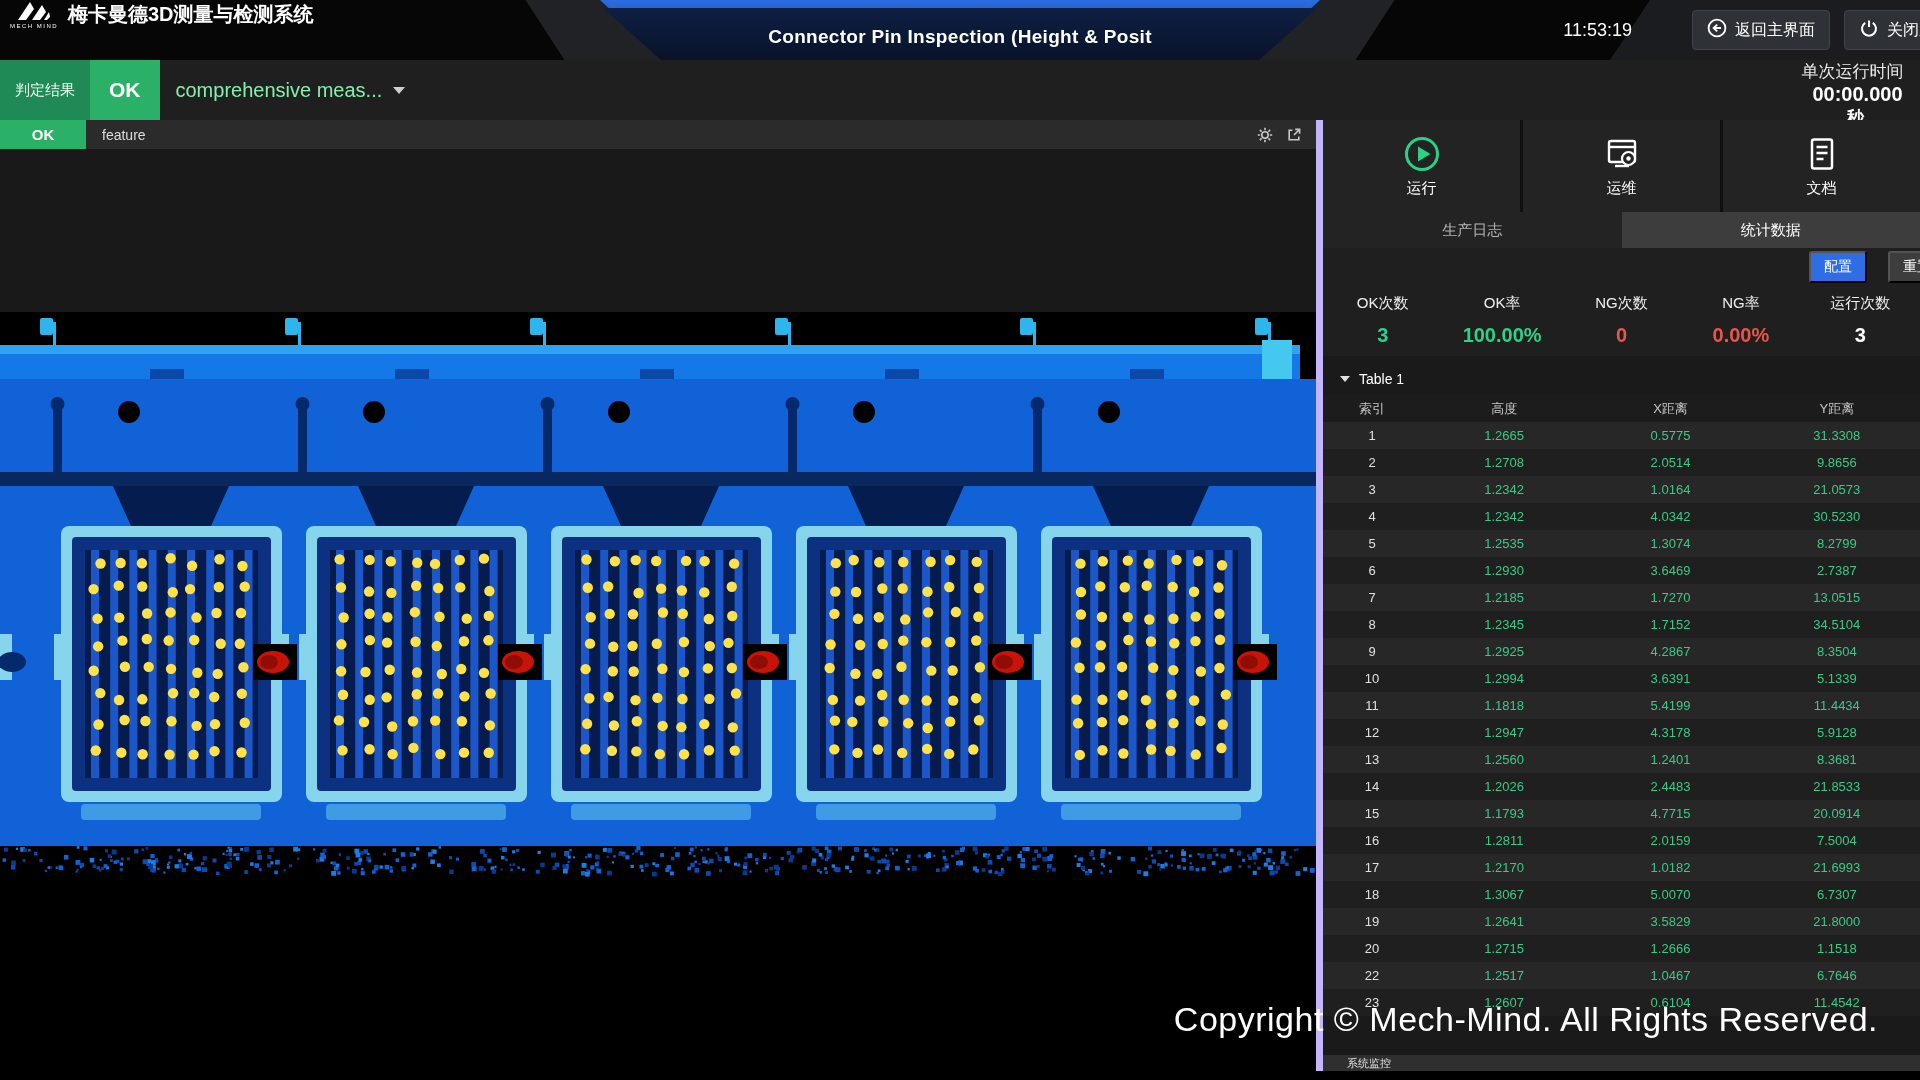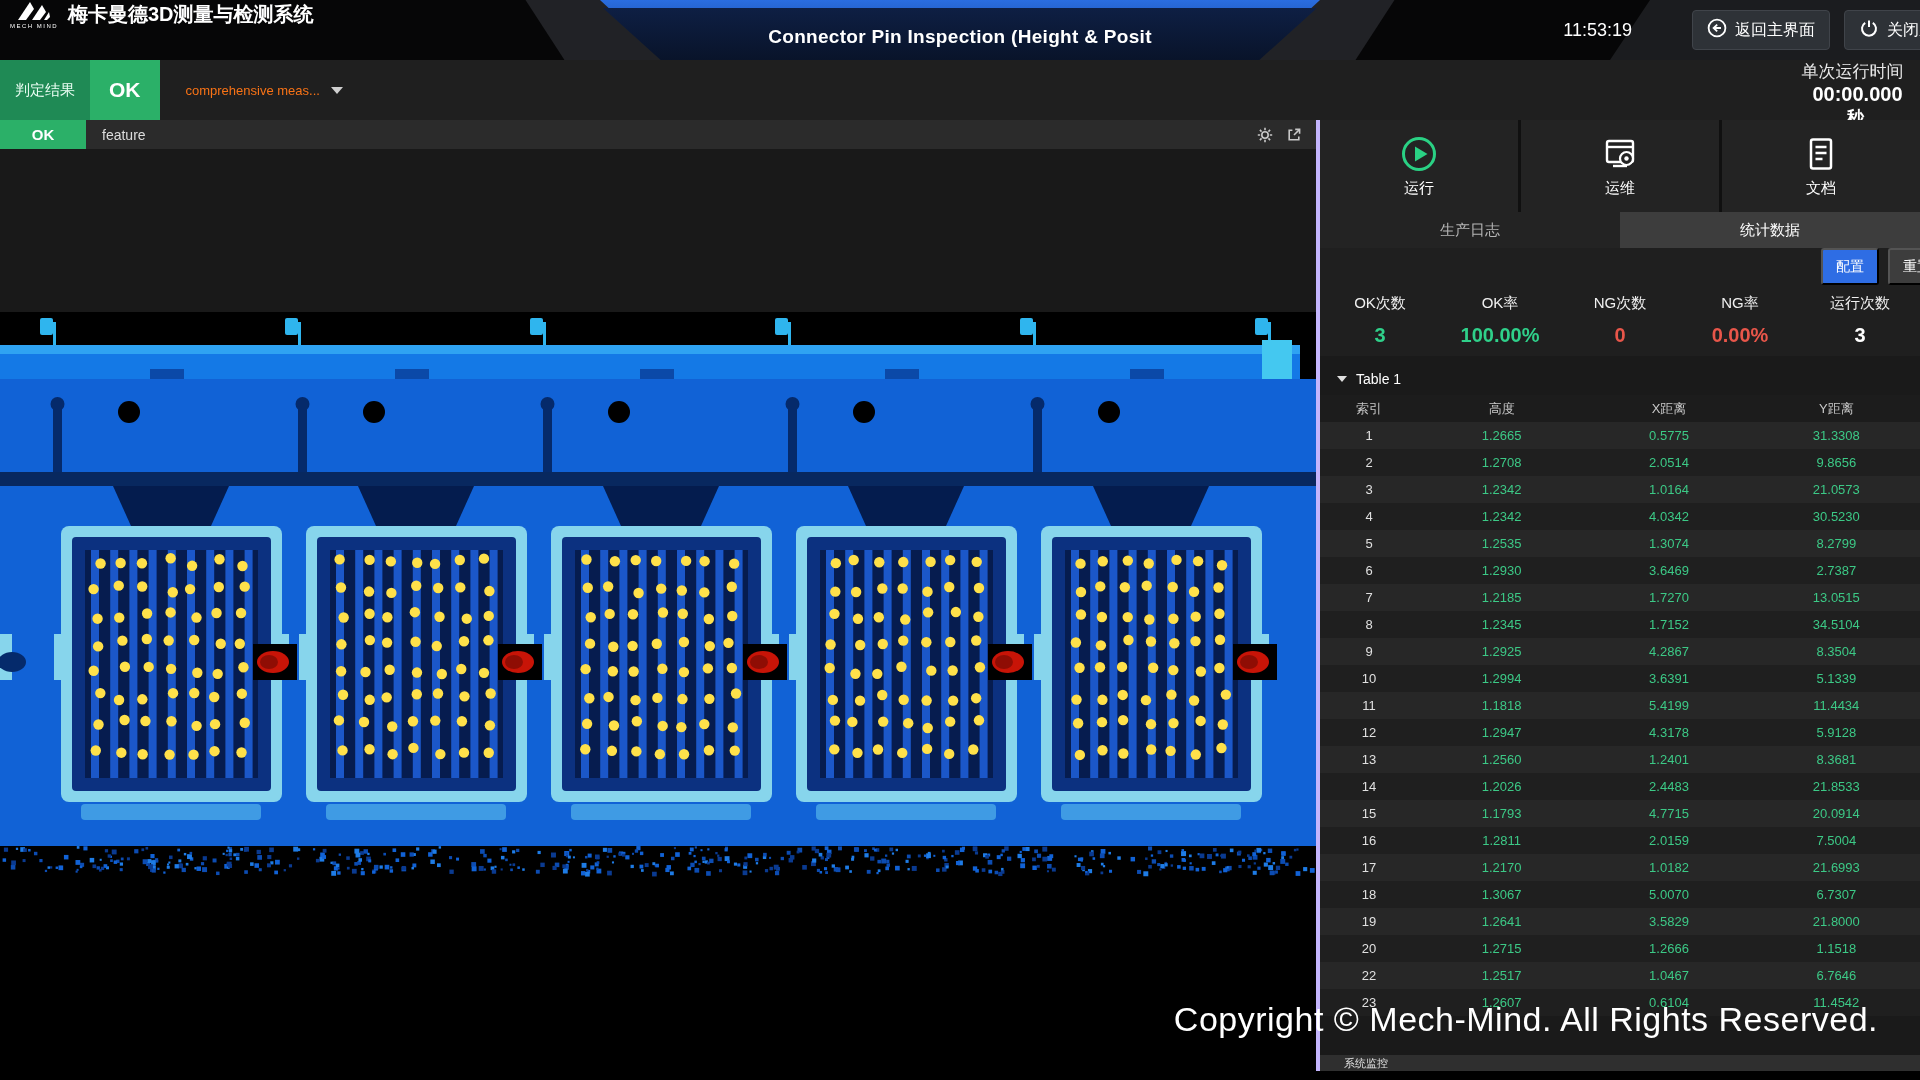--- a/index.html
+++ b/index.html
@@ -27,21 +27,21 @@
   .tb-time { font-size:18px; color:#fff; margin-right:46px; }
   .tb-btn { display:flex; align-items:center; gap:8px; background:#2e3237; border:1px solid #40444a;
     border-radius:4px; padding:7px 14px; font-size:16px; color:#fff; white-space:nowrap; cursor:pointer; }
   .tb-btn.close { margin-right:-46px; }
 
   
   .subbar { height:60px; background:#1f1f1f; display:flex; align-items:stretch; overflow:hidden; position:relative; z-index:5; }
   .result-badge { display:flex; }
   .rb-label { background:#1f8a55; display:flex; align-items:center; padding:0 15px; font-size:15px; color:#ecfff5; }
   .rb-value { background:#2bb068; display:flex; align-items:center; padding:0 19px; font-size:21px; font-weight:bold; color:#fff; }
-  .profile { display:flex; align-items:center; gap:11px; margin-left:26px; font-size:13px; color:#f97316; cursor:pointer; }
+  .profile { display:flex; align-items:center; gap:11px; margin-left:16px; font-size:20px; color:#86efac; cursor:pointer; }
   .caret-down { width:0; height:0; border-left:6px solid transparent; border-right:6px solid transparent; border-top:7px solid #cfcfcf; }
   .sb-right { margin-left:auto; display:flex; align-items:center;flex-direction:column; }
   .runtime-label { font-size:17px; color:#e8e8e8; }
   .runtime-value { font-size:20px; font-weight:bold; color:#fff; margin-left:10px; }
   .runtime-unit { font-size:17px; font-weight:bold; color:#fff; margin-left:6px; }
   .wait-status { display:flex; align-items:center; gap:7px; margin-left:38px; color:#f09a2e; font-size:17px; white-space:nowrap; }
 
   
   .main { display:flex; height:951px; }
   .viewer { width:1316px; display:flex; flex-direction:column; background:#191919; }
@@ -49,32 +49,32 @@
   .ok-chip { width:86px; background:#2bb068; color:#fff; font-weight:bold; font-size:15px;
     display:flex; align-items:center; justify-content:center; }
   .feature-tab { padding:8px 16px; display:flex; align-items:center; font-size:14px; color:#ddd; cursor:pointer; }
   .vt-icons { margin-left:auto; display:flex; align-items:center; gap:13px; padding-right:14px; }
   .vt-icons svg { display:block; cursor:pointer; }
   .viewer-canvas { position:relative; flex:1; background:#191919; }
   .pointcloud { position:absolute; left:0; top:163px; width:1316px; height:759px; background:#000; cursor:crosshair; }
   .pointcloud svg { display:block; }
 
   
-  .panel { flex:1; display:flex; flex-direction:column; background:#1a1a1a; border-left:4px solid #c4b5fd; }
+  .panel { flex:1; display:flex; flex-direction:column; background:#1a1a1a; border-left:7px solid #c4b5fd; }
   .actions { height:92px; display:flex; gap:3px; background:#101010; }
   .action-btn { flex:1; background:#232323; display:flex; flex-direction:column; align-items:center;
     justify-content:center; gap:5px; cursor:pointer; }
   .action-icon { height:40px; display:flex; align-items:center; justify-content:center; }
   .action-label { font-size:15px; color:#fff; }
   .panel-tabs { height:36px; display:flex; background:#1a1a1a; }
   .stat-tab { flex:1; display:flex; align-items:center; justify-content:center; font-size:15px;
     color:#b5b5b5; background:#232323; cursor:pointer; }
   .stat-tab.active { background:#3d3d3d; color:#fff; }
-  .config-row { height:37px; background:#1f1f1f; display:flex; justify-content:flex-end;
-    gap:9px; overflow:hidden; }
+  .config-row { height:37px; background:#1f1f1f; display:flex; align-items:center; justify-content:flex-end;
+    gap:21px; overflow:hidden; }
   .btn-config { background:#2e6de4; color:#fff; font-size:14px; padding:5px 13px; border-radius:3px; cursor:pointer; }
   .btn-reset { background:#3d3d3d; color:#fff; font-size:14px; padding:5px 13px; border-radius:3px;
     margin-right:-26px; cursor:pointer; }
   .stats { height:71px; background:#1f1f1f; display:flex; }
   .stat { flex:1; display:flex; flex-direction:column; align-items:center; justify-content:center; gap:11px; }
   .stat-label { font-size:15px; color:#f0f0f0; }
   .stat-value { font-size:20px; font-weight:bold; }
   .val-green { color:#2fd08a; }
   .val-red { color:#e8564a; }
   .val-white { color:#fff; }

